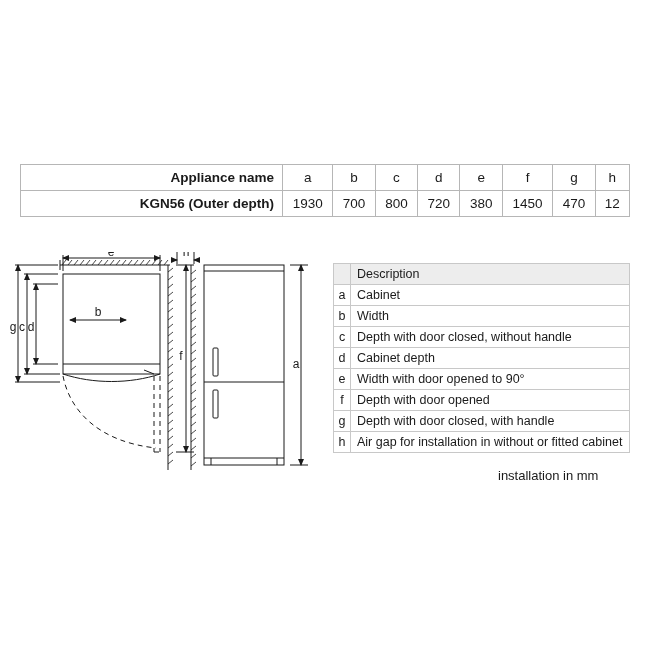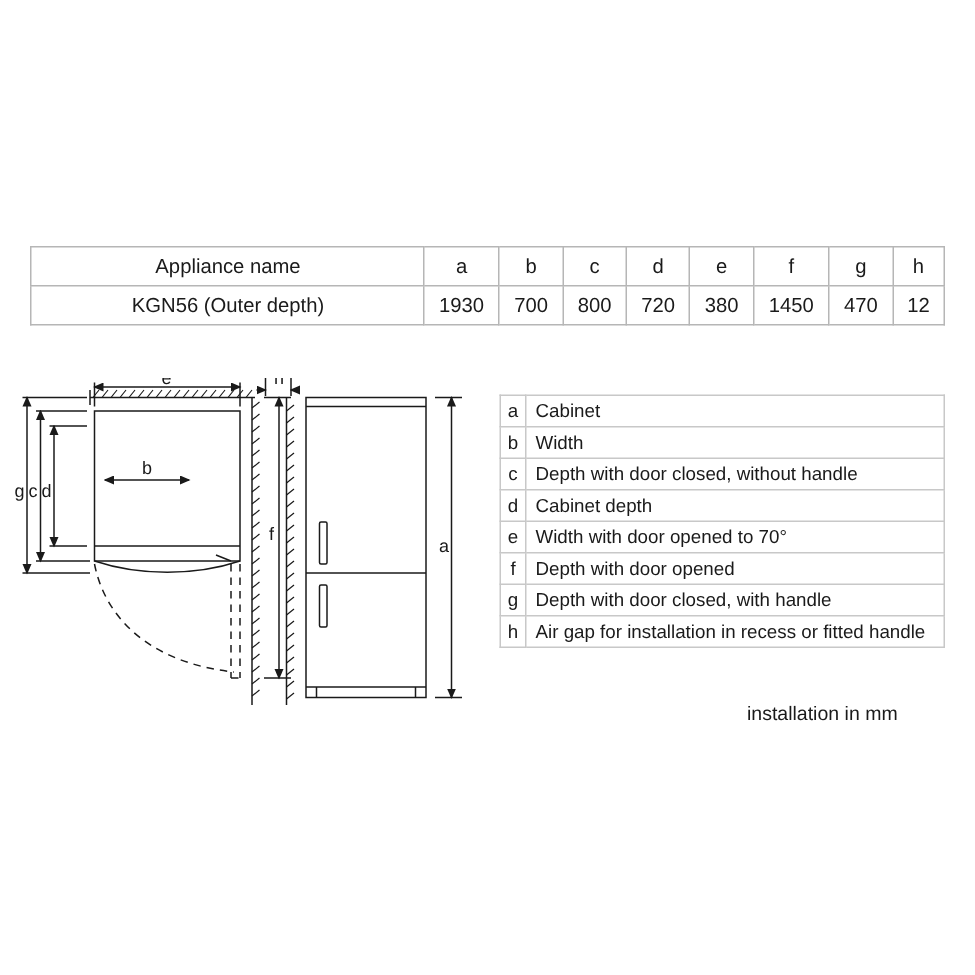--- a/index.html
+++ b/index.html
@@ -27,23 +27,24 @@
   }
   #dim-table td, #dim-table th {
     border: 1px solid #b6b6b6;
     padding: 5px 8px;
     font-weight: normal;
     text-align: center;
     height: 20px;
     box-sizing: border-box;
   }
   #dim-table .name-cell {
-    text-align: center;
+    text-align: right;
     width: 262px;
     padding-left: 9px;
+    font-weight: bold;
   }
   #dim-table thead td {
     font-weight: normal;
   }
 
   
   #legend {
     position: absolute;
     left: 333px;
     top: 263px;
@@ -111,50 +112,54 @@
       <td>1450</td>
       <td>470</td>
       <td>12</td>
     </tr>
   </tbody>
 </table>
 
 <table id="legend">
   <tbody>
     <tr>
+      <td class="key hdr"></td>
+      <td class="hdr">Description</td>
+    </tr>
+    <tr>
       <td class="key">a</td>
       <td>Cabinet</td>
     </tr>
     <tr>
       <td class="key">b</td>
       <td>Width</td>
     </tr>
     <tr>
       <td class="key">c</td>
       <td>Depth with door closed, without handle</td>
     </tr>
     <tr>
       <td class="key">d</td>
       <td>Cabinet depth</td>
     </tr>
     <tr>
       <td class="key">e</td>
-      <td>Width with door opened to 70°</td>
+      <td>Width with door opened to 90°</td>
     </tr>
     <tr>
       <td class="key">f</td>
       <td>Depth with door opened</td>
     </tr>
     <tr>
       <td class="key">g</td>
       <td>Depth with door closed, with handle</td>
     </tr>
     <tr>
       <td class="key">h</td>
-      <td>Air gap for installation in recess or fitted handle</td>
+      <td>Air gap for installation in without or fitted cabinet</td>
     </tr>
   </tbody>
 </table>
 
 <div id="drawing">
 <svg width="315" height="240" viewBox="0 0 315 240" xmlns="http://www.w3.org/2000/svg">
   <defs>
     <marker id="ah" markerWidth="7" markerHeight="7" refX="6" refY="3" orient="auto">
       <path d="M0,0 L7,3 L0,6 z" fill="#1a1a1a"></path>
     </marker>

